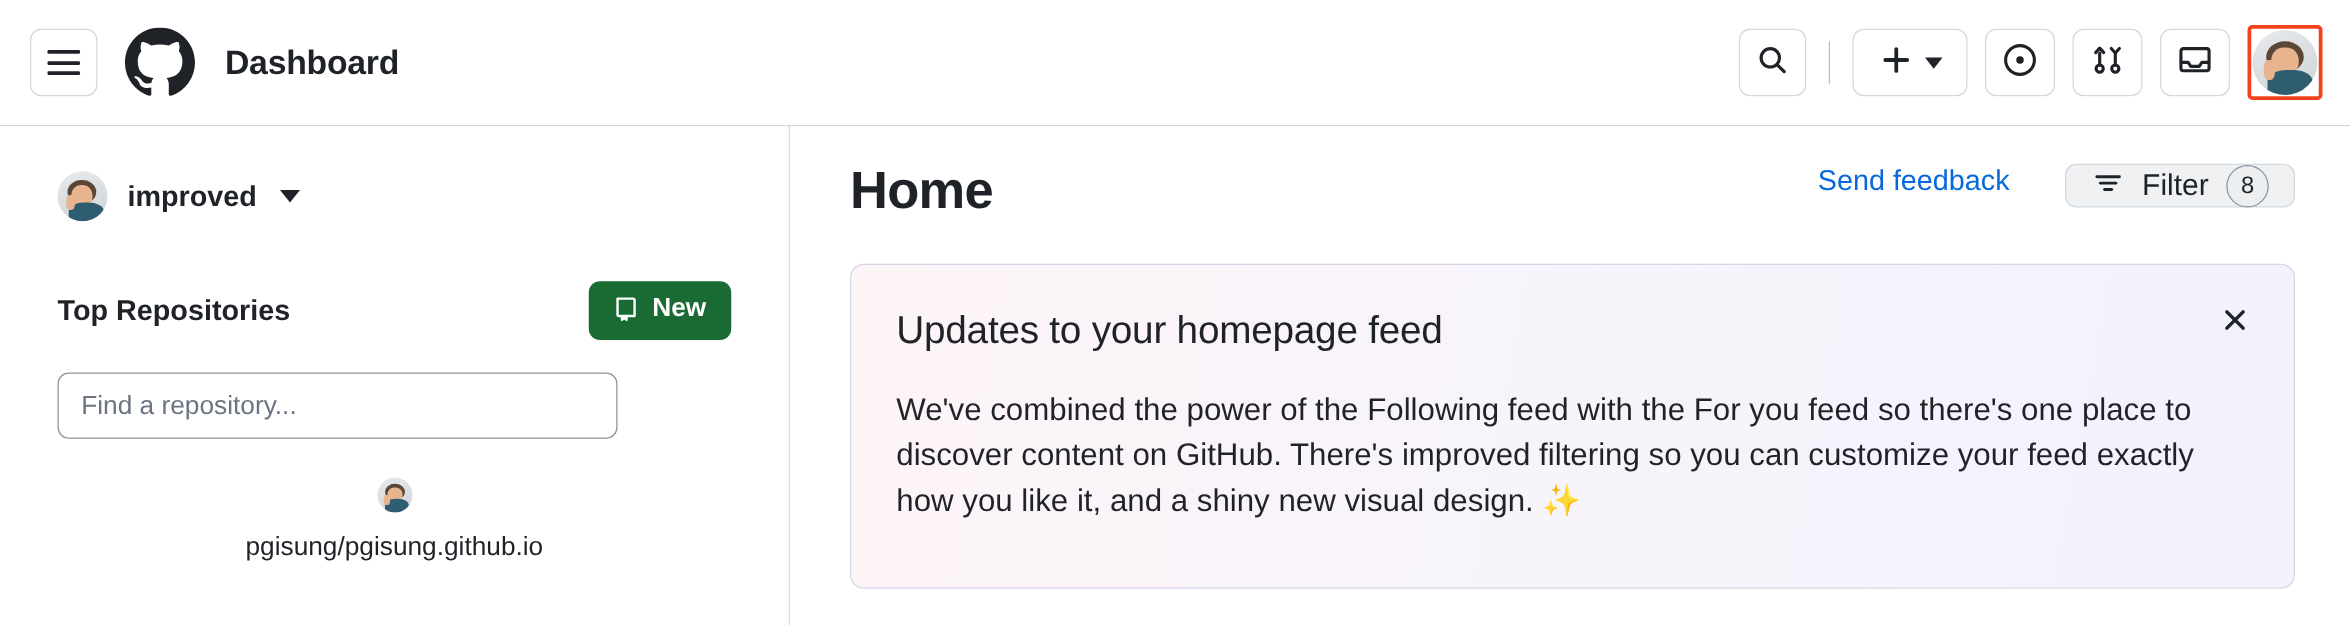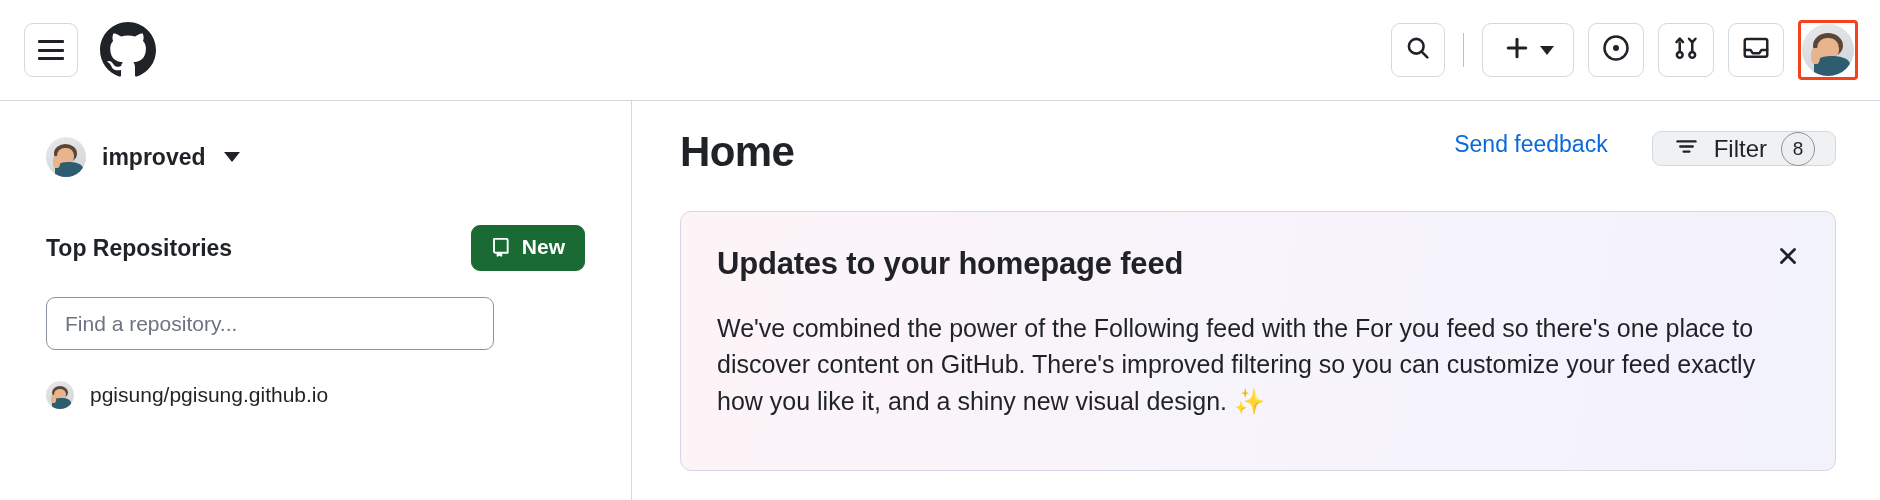--- a/index.html
+++ b/index.html
@@ -217,20 +217,21 @@
   }
   .repo-search::placeholder { color: #6b7480; }
 
   .repo-list { margin-top: 28px; }
   .repo-item {
     display: flex;
     align-items: center;
     gap: 16px;
     cursor: pointer;
     padding: 3px 0;
+    flex-direction: column;
   }
   .repo-item-name {
     font-size: 21px;
     color: #1f2328;
   }
 
   
   .main {
     flex: 1 1 auto;
     padding: 30px 44px 0 48px;
@@ -294,21 +295,21 @@
     margin-top: 22px;
     border: 1px solid #d8d4e8;
     border-radius: 11px;
     background: linear-gradient(100deg, #fdf4f7 0%, #f8f4fb 42%, #f2f2fb 100%);
     padding: 34px 40px 34px 36px;
     position: relative;
     min-height: 260px;
   }
   .feed-card-title {
     font-size: 31px;
-    font-weight: 700;
+    font-weight: 400;
     letter-spacing: -0.2px;
     color: #1f2328;
   }
   .feed-card-body {
     margin-top: 28px;
     font-size: 25px;
     line-height: 1.45;
     color: #1f2328;
     max-width: 1105px;
   }
@@ -343,20 +344,21 @@
     <svg width="56" height="56" viewBox="0 0 16 16" aria-hidden="true">
       <path fill="#1f2328" d="M8 0C3.58 0 0 3.58 0 8c0 3.54 2.29 6.53 5.47 7.59.4.07.55-.17.55-.38
         0-.19-.01-.82-.01-1.49-2.01.37-2.53-.49-2.69-.94-.09-.23-.48-.94-.82-1.13-.28-.15-.68-.52-.01-.53.63-.01
         1.08.58 1.23.82.72 1.21 1.87.87 2.33.66.07-.52.28-.87.51-1.07-1.78-.2-3.64-.89-3.64-3.95
         0-.87.31-1.59.82-2.15-.08-.2-.36-1.02.08-2.12 0 0 .67-.21 2.2.82.64-.18 1.32-.27 2-.27s1.36.09
         2 .27c1.53-1.04 2.2-.82 2.2-.82.44 1.1.16 1.92.08 2.12.51.56.82 1.27.82 2.15 0 3.07-1.87
         3.75-3.65 3.95.29.25.54.73.54 1.48 0 1.07-.01 1.93-.01 2.2 0 .21.15.46.55.38A8.013 8.013 0 0 0 16 8c0-4.42-3.58-8-8-8Z"></path>
     </svg>
   </span>
 
+  <div class="page-title-head">Dashboard</div>
 
   <div class="header-spacer"></div>
 
   <div class="header-actions">
 
     <div class="icon-btn">
       <span>
         <svg width="28" height="28" viewBox="0 0 24 24" fill="none" stroke="#1f2328" stroke-width="2.2" stroke-linecap="round">
           <circle cx="10.5" cy="10.5" r="6.3"></circle>
           <line x1="15.3" y1="15.3" x2="20" y2="20"></line>

